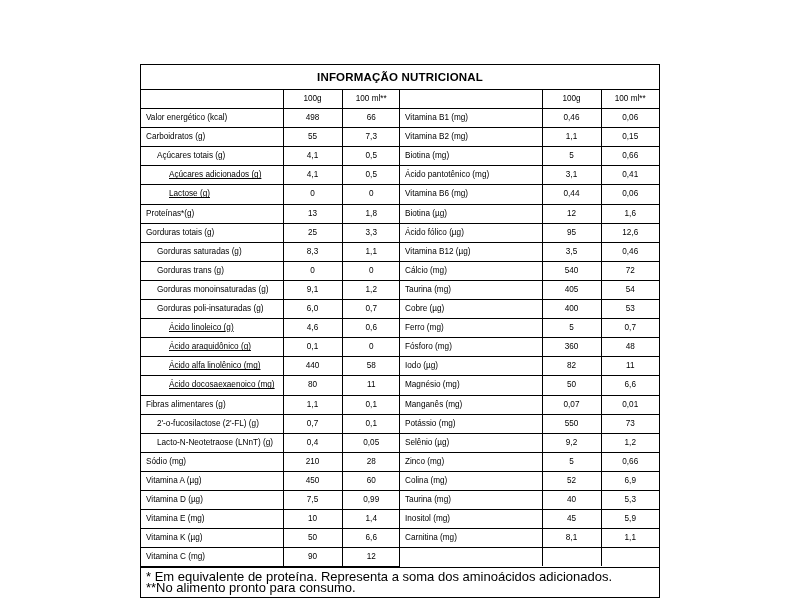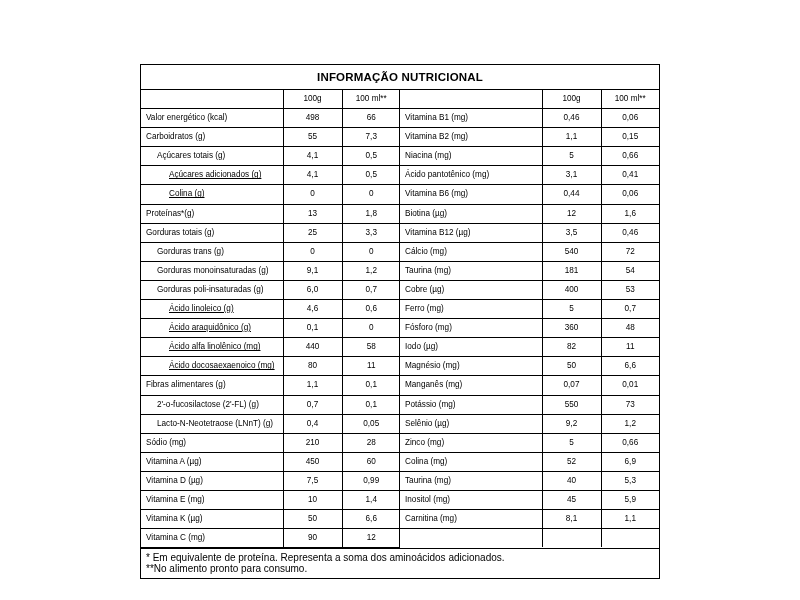--- a/index.html
+++ b/index.html
@@ -105,21 +105,21 @@
     border-bottom: none;
     height: 18.1px;
   }
   .empty-row .c-val, .empty-row .c-val2 {
     border-left: 1px solid #000000;
     border-bottom: none;
   }
   .footnotes {
     border-top: 1px solid #000000;
     padding: 3px 5px 4px 5px;
-    font-size: 10px;
+    font-size: 13px;
     line-height: 11px;
   }
   .footnote {
     display: block;
   }
 </style>
 </head>
 <body>
 
 <div class="page">
@@ -151,33 +151,38 @@
                 <td class="c-name ind1">Açúcares totais (g)</td>
                 <td class="c-val">4,1</td>
                 <td class="c-val2">0,5</td>
               </tr>
               <tr>
                 <td class="c-name ind2">Açúcares adicionados (g)</td>
                 <td class="c-val">4,1</td>
                 <td class="c-val2">0,5</td>
               </tr>
               <tr>
-                <td class="c-name ind2">Colina (g)</td>
+                <td class="c-name ind2">Lactose (g)</td>
                 <td class="c-val">0</td>
                 <td class="c-val2">0</td>
               </tr>
               <tr>
                 <td class="c-name">Proteínas*(g)</td>
                 <td class="c-val">13</td>
                 <td class="c-val2">1,8</td>
               </tr>
               <tr>
                 <td class="c-name">Gorduras totais (g)</td>
                 <td class="c-val">25</td>
                 <td class="c-val2">3,3</td>
+              </tr>
+              <tr>
+                <td class="c-name ind1">Gorduras saturadas (g)</td>
+                <td class="c-val">8,3</td>
+                <td class="c-val2">1,1</td>
               </tr>
               <tr>
                 <td class="c-name ind1">Gorduras trans (g)</td>
                 <td class="c-val">0</td>
                 <td class="c-val2">0</td>
               </tr>
               <tr>
                 <td class="c-name ind1">Gorduras monoinsaturadas (g)</td>
                 <td class="c-val">9,1</td>
                 <td class="c-val2">1,2</td>
@@ -268,52 +273,57 @@
                 <td class="c-name">Vitamina B1 (mg)</td>
                 <td class="c-val">0,46</td>
                 <td class="c-val2">0,06</td>
               </tr>
               <tr>
                 <td class="c-name">Vitamina B2 (mg)</td>
                 <td class="c-val">1,1</td>
                 <td class="c-val2">0,15</td>
               </tr>
               <tr>
-                <td class="c-name">Niacina (mg)</td>
+                <td class="c-name">Biotina (mg)</td>
                 <td class="c-val">5</td>
                 <td class="c-val2">0,66</td>
               </tr>
               <tr>
                 <td class="c-name">Ácido pantotênico (mg)</td>
                 <td class="c-val">3,1</td>
                 <td class="c-val2">0,41</td>
               </tr>
               <tr>
                 <td class="c-name">Vitamina B6 (mg)</td>
                 <td class="c-val">0,44</td>
                 <td class="c-val2">0,06</td>
               </tr>
               <tr>
                 <td class="c-name">Biotina (µg)</td>
                 <td class="c-val">12</td>
                 <td class="c-val2">1,6</td>
               </tr>
               <tr>
+                <td class="c-name">Ácido fólico (µg)</td>
+                <td class="c-val">95</td>
+                <td class="c-val2">12,6</td>
+              </tr>
+              <tr>
                 <td class="c-name">Vitamina B12 (µg)</td>
                 <td class="c-val">3,5</td>
                 <td class="c-val2">0,46</td>
               </tr>
               <tr>
                 <td class="c-name">Cálcio (mg)</td>
                 <td class="c-val">540</td>
                 <td class="c-val2">72</td>
               </tr>
               <tr>
                 <td class="c-name">Taurina (mg)</td>
-                <td class="c-val">181</td>
+                <td class="c-val">405</td>
                 <td class="c-val2">54</td>
               </tr>
               <tr>
                 <td class="c-name">Cobre (µg)</td>
                 <td class="c-val">400</td>
                 <td class="c-val2">53</td>
               </tr>
               <tr>
                 <td class="c-name">Ferro (mg)</td>
                 <td class="c-val">5</td>

